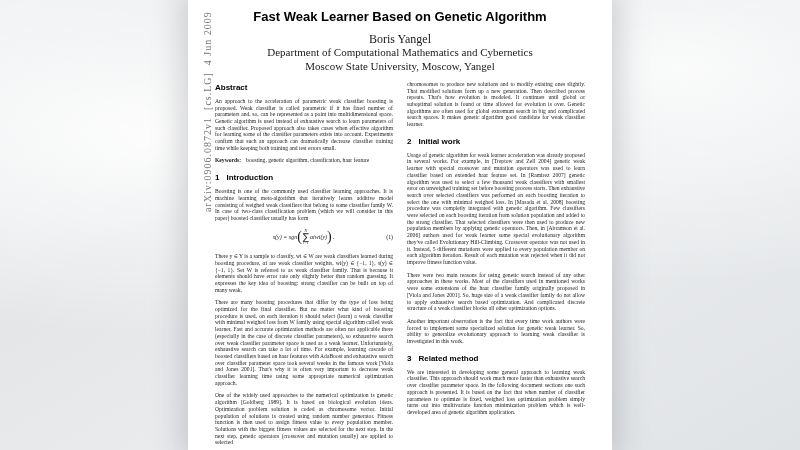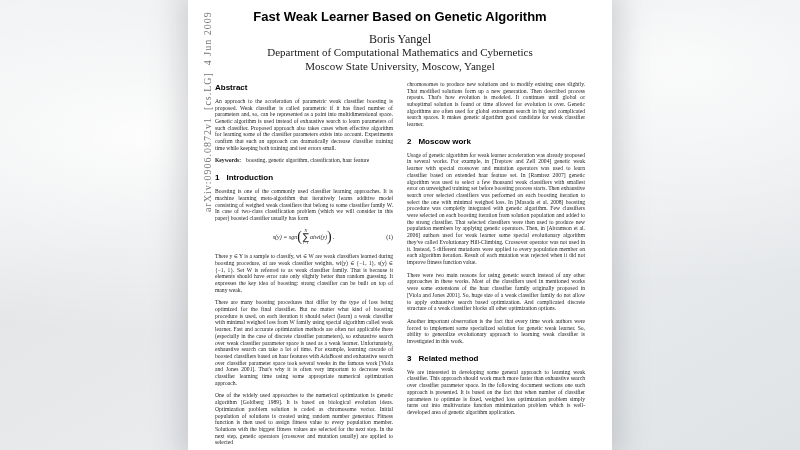--- a/index.html
+++ b/index.html
@@ -109,21 +109,21 @@
       <p class="body">There y ∈ Y is a sample to classify, wi ∈ W are weak classifiers learned during boosting procedure, αi are weak classifier weights, wi(y) ∈ {−1, 1}, s(y) ∈ {−1, 1}. Set W is referred to as weak classifier family. That is because it elements should have error rate only slightly better than random guessing. It expresses the key idea of boosting: strong classifier can be built on top of many weak.</p>
       <p class="body">There are many boosting procedures that differ by the type of loss being optimized for the final classifier. But no matter what kind of boosting procedure is used, on each iteration it should select (learn) a weak classifier with minimal weighed loss from W family using special algorithm called weak learner. Fast and accurate optimization methods are often not applicable there (especially in the case of discrete classifier parameters), so exhaustive search over weak classifier parameter space is used as a weak learner. Unfortunately, exhaustive search can take a lot of time. For example, learning cascade of boosted classifiers based on haar features with AdaBoost and exhaustive search over classifier parameter space took several weeks in the famous work [Viola and Jones 2001]. That's why it is often very important to decrease weak classifier learning time using some appropriate numerical optimization approach.</p>
       <p class="body">One of the widely used approaches to the numerical optimization is genetic algorithm [Goldberg 1989]. It is based on biological evolution ideas. Optimization problem solution is coded as chromosome vector. Initial population of solutions is created using random number generator. Fitness function is then used to assign fitness value to every population member. Solutions with the biggest fitness values are selected for the next step. In the next step, genetic operators (crossover and mutation usually) are applied to selected</p>
     </div>
 
     <div class="col">
       <p class="body">chromosomes to produce new solutions and to modify existing ones slightly. That modified solutions form up a new generation. Then described process repeats. That's how evolution is modeled. It continues until global or suboptimal solution is found or time allowed for evolution is over. Genetic algorithms are often used for global extremum search in big and complicated search spaces. It makes genetic algorithm good candidate for weak classifier learner.</p>
 
       <div class="sec">
         <span class="h-num num">2</span>
-        <span class="h-num">Moscow work</span>
+        <span class="h-num">Initial work</span>
       </div>
       <p class="body">Usage of genetic algorithm for weak learner acceleration was already proposed in several works. For example, in [Treptow and Zell 2004] genetic weak learner with special crossover and mutation operators was used to learn classifier based on extended haar feature set. In [Ramirez 2007] genetic algorithm was used to select a few thousand weak classifiers with smallest error on unweighed training set before boosting process starts. Then exhaustive search over selected classifiers was performed on each boosting iteration to select the one with minimal weighed loss. In [Masada et al. 2008] boosting procedure was completly integrated with genetic algorithm. Few classifiers were selected on each boosting iteration from solution population and added to the strong classifier. That selected classifiers were then used to produce new population members by applying genetic operators. Then, in [Abramson et al. 2006] authors used for weak learner some special evolutionary algorithm they've called Evolutionary Hill-Climbing. Crossover operator was not used in it. Instead, 5 different mutations were applied to every population member on each algorithm iteration. Result of each mutation was rejected when it did not improve fitness function value.</p>
       <p class="body">There were two main reasons for using genetic search instead of any other approaches in these works. Most of the classifiers used in mentioned works were some extensions of the haar classifier family originally proposed in [Viola and Jones 2001]. So, huge size of a weak classifier family do not allow to apply exhaustive search based optimization. And complicated discrete structure of a weak classifier blocks all other optimization options.</p>
       <p class="body">Another important observation is the fact that every time work authors were forced to implement some specialized solution for genetic weak learner. So, ability to generalize evolutionary approach to learning weak classifier is investigated in this work.</p>
 
       <div class="sec">
         <span class="h-num num">3</span>
         <span class="h-num">Related method</span>
       </div>
       <p class="body">We are interested in developing some general approach to learning weak classifier. This approach should work much more faster than exhaustive search over classifier parameter space. In the following document sections one such approach is presented. It is based on the fact that when number of classifier parameters to optimize is fixed, weighed loss optimization problem simply turns out into multivariate function minimization problem which is well-developed area of genetic algorithm application.</p>

